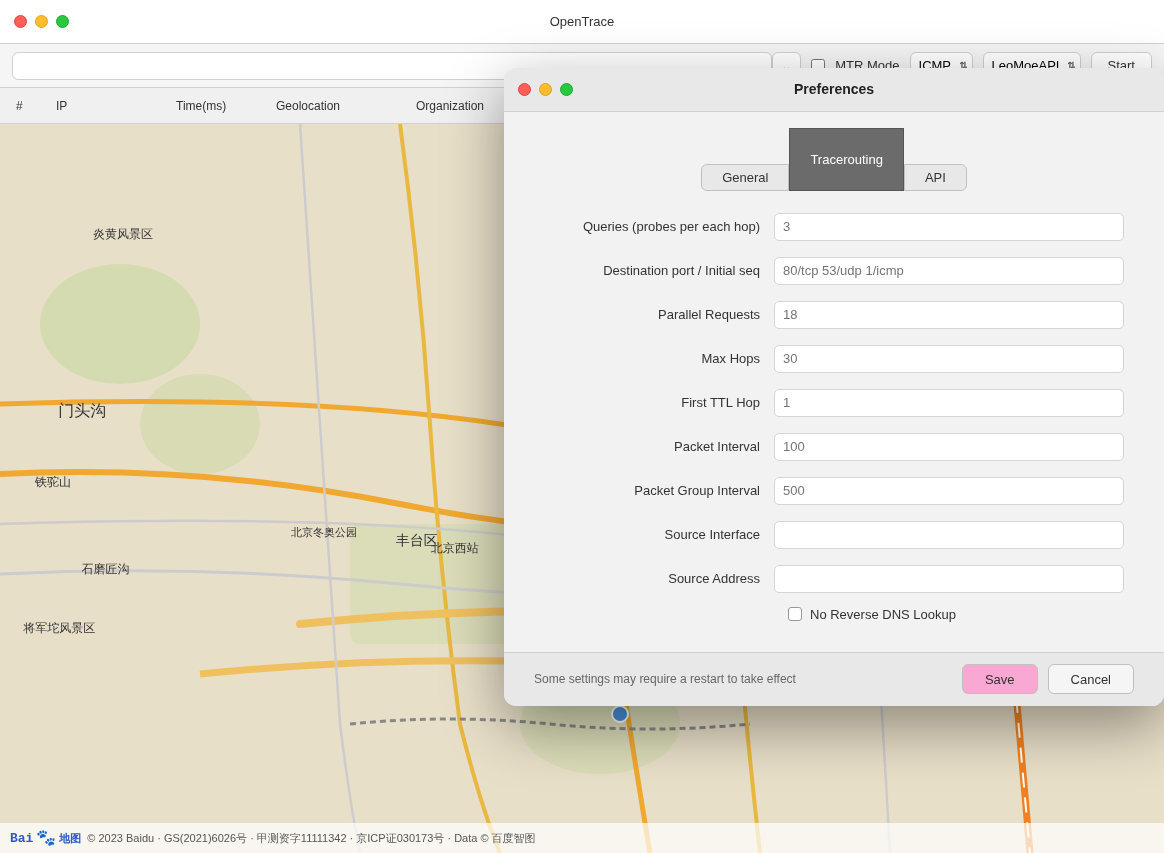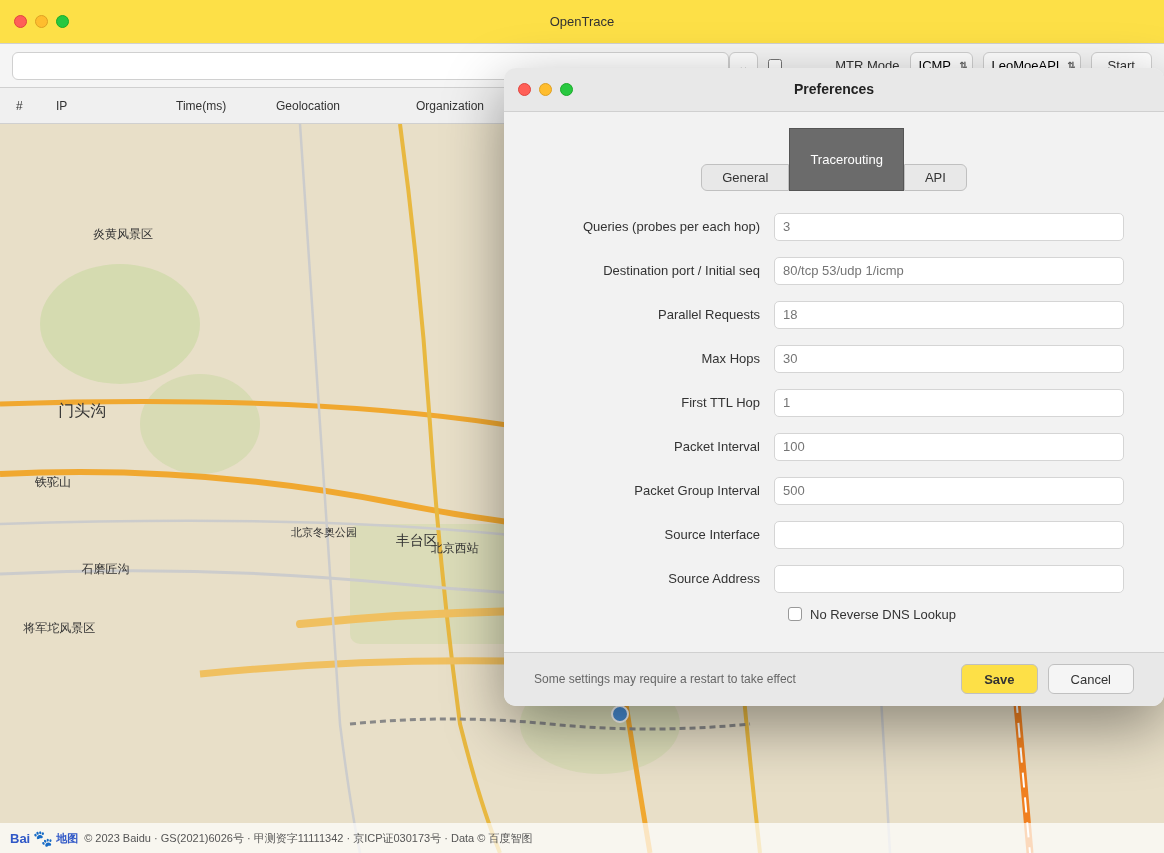--- a/index.html
+++ b/index.html
@@ -9,21 +9,21 @@
       overflow: hidden;
       font-family: -apple-system, BlinkMacSystemFont, "San Francisco", "Helvetica Neue", sans-serif;
       background: #e8e8e8;
       position: relative;
     }
 
     
     .title-bar {
       width: 100%;
       height: 44px;
-      background: #fde047;
+      background: #ffffff;
       display: flex;
       align-items: center;
       justify-content: center;
       border-bottom: 1px solid #d0d0d0;
       position: relative;
       z-index: 10;
     }
     .title-bar-title {
       font-size: 13px;
       font-weight: 500;
@@ -63,21 +63,20 @@
       border: 1px solid #d0d0d0;
       border-radius: 6px;
       background: #fff;
       padding: 0 8px;
       font-size: 13px;
       outline: none;
     }
     .mtr-mode-label {
       font-size: 13px;
       color: #333;
-      margin-left: 43px;
     }
     .mtr-checkbox {
       width: 14px;
       height: 14px;
       border: 1px solid #888;
       border-radius: 3px;
       background: #fff;
       cursor: pointer;
     }
     .protocol-select {
@@ -183,20 +182,21 @@
       padding: 0 10px;
       font-size: 11px;
       color: #555;
       z-index: 5;
     }
     .baidu-logo {
       display: inline-flex;
       align-items: center;
       gap: 3px;
       margin-right: 6px;
+      font-family: Liberation Mono, monospace;
     }
     .baidu-paw {
       color: #2468cc;
       font-size: 16px;
     }
 
     
     .modal-overlay {
       position: absolute;
       top: 0;
@@ -347,22 +347,22 @@
       height: 30px;
       padding: 0 22px;
       border-radius: 6px;
       font-size: 13px;
       cursor: pointer;
       border: 1px solid #c0c0c0;
       background: #f5f5f5;
       color: #333;
     }
     .prefs-btn-save {
-      background: #fde047;
-      font-weight: 700;
+      background: #f9a8d4;
+      font-weight: 400;
     }
 
     
     .map-label {
       position: absolute;
       font-size: 12px;
       color: #333;
       pointer-events: none;
       z-index: 3;
     }

